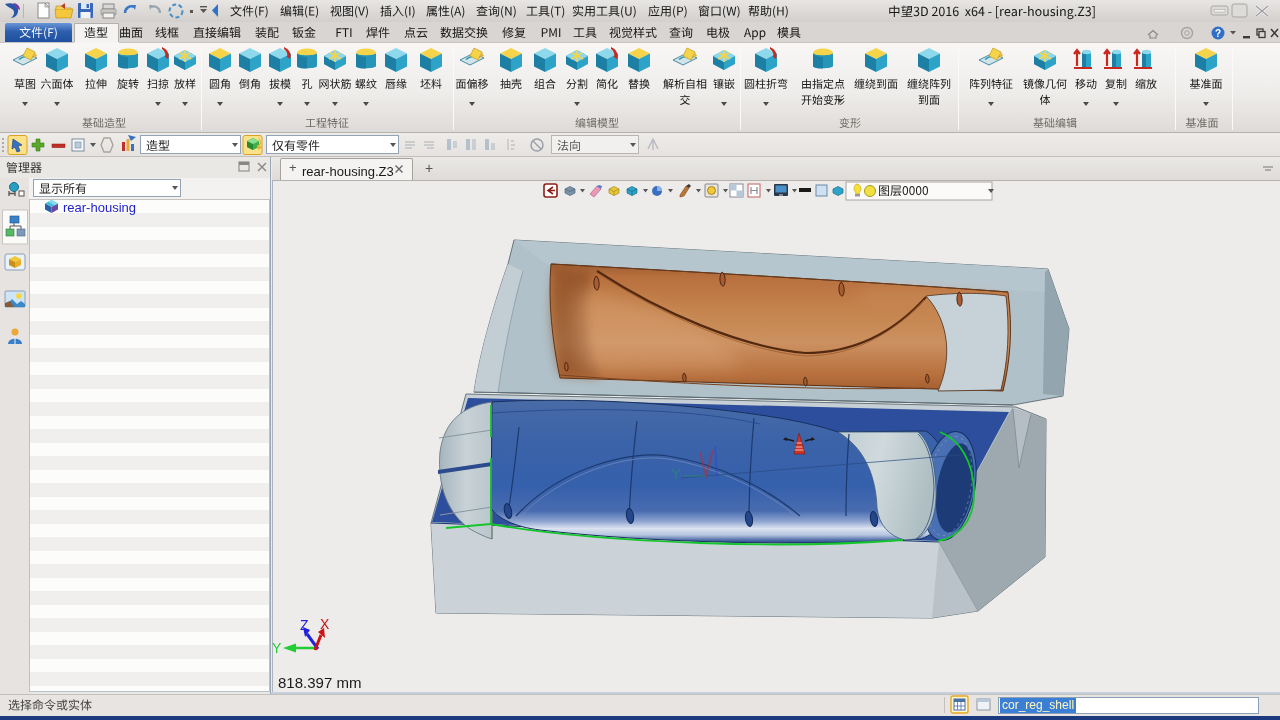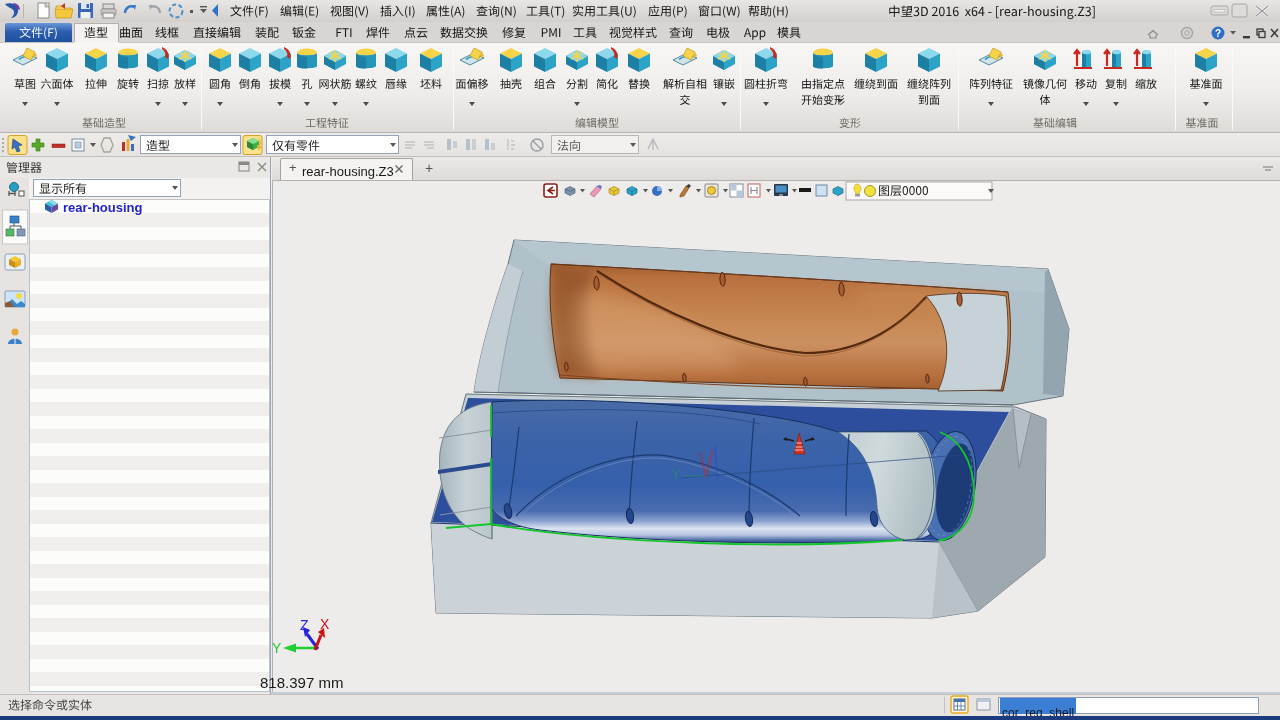--- a/index.html
+++ b/index.html
@@ -346,21 +346,21 @@
 <div class="combo" style="left:33px;top:179px;width:148px;height:18px">
     <div class="cc" style="top:6px"></div>
   </div>
 <div class="a" style="left:29px;top:200px;width:241px;height:492px;background:repeating-linear-gradient(180deg,#fcfcfb 0px,#fcfcfb 13.5px,#f1efed 13.5px,#f1efed 27px);border:1px solid #b8c2cc;border-top:none"></div>
 <svg class="a" style="left:44px;top:199px" width="15" height="15" viewBox="0 0 15 15">
     <path d="M7.5 1 L14 4.5 L7.5 8 L1 4.5Z" fill="#40c0d8"></path>
     <path d="M1 4.5 L7.5 8 L7.5 14 L1 10.5Z" fill="#2a5fa8"></path>
     <path d="M14 4.5 L7.5 8 L7.5 14 L14 10.5Z" fill="#6a48a8"></path>
     <path d="M7.5 1 L14 4.5 L10.8 6.2 L4.2 2.8Z" fill="#88dce8"></path>
   </svg>
-<div class="a" style="left:63px;top:200px;font-weight:bold;color:#2222cc;font-size:13px">rear-housing</div>
+<div class="a" style="left:63px;top:200px;font-weight:normal;color:#2222cc;font-size:13px">rear-housing</div>
 <div class="a" style="left:272px;top:157px;width:1008px;height:23px;background:linear-gradient(#ebe9e6,#dedbd8)"></div>
 <div class="a" style="left:280px;top:158px;width:133px;height:22px;background:#f4f3f1;border:1px solid #a5a29e;border-bottom:none;border-radius:2px 2px 0 0"></div>
 <div class="a" style="left:289px;top:163px;width:10px;height:10px;color:#555;font-size:13px;line-height:10px">+</div>
 <div class="a" style="left:302px;top:164px;color:#1a1a1a;font-size:13px">rear-housing.Z3</div>
 <svg class="a" style="left:394px;top:164px" width="10" height="10">
     <path d="M1.5 1.5 L8.5 8.5 M8.5 1.5 L1.5 8.5" stroke="#666" stroke-width="1.4"></path>
   </svg>
 <div class="a" style="left:419px;top:160px;width:20px;height:20px;color:#555;font-size:14px;text-align:center">+</div>
 <svg class="a" style="left:1262px;top:164px" width="12" height="10">
     <path d="M1 3 L11 3 M3 6 L9 6" stroke="#777" stroke-width="1.2"></path>
@@ -568,34 +568,34 @@
 <path d="M296,643.5 L283,648 L296,652.5 Z" fill="#22cc33"></path>
 <path d="M318,649 L307,634" stroke="#2222dd" stroke-width="3"></path>
 <path d="M310,630 L303,627 L305,637 Z" fill="#2222dd"></path>
 <path d="M315,650 L321,635" stroke="#cc1111" stroke-width="3"></path>
 <path d="M318,632 L324,628 L325,638 Z" fill="#cc1111"></path>
 <text x="272" y="653" font-family="Liberation Sans" font-size="14" fill="#22cc33">Y</text>
 <text x="300" y="630" font-family="Liberation Sans" font-size="14" fill="#2222dd">Z</text>
 <text x="320" y="629" font-family="Liberation Sans" font-size="14" fill="#cc1111">X</text>
 </g>
 </svg>
-<div class="a" style="left:260px;top:674px;font-size:15px;color:#1a1a1a">818.397 mm</div>
+<div class="a" style="left:278px;top:674px;font-size:15px;color:#1a1a1a">818.397 mm</div>
 <div class="a" style="left:271px;top:692px;width:1009px;height:2px;background:#c6d0da"></div>
 <div class="a" style="left:0;top:694px;width:1280px;height:22px;background:#e7e4e1;border-top:1px solid #c2bfbc"></div>
 <div class="a" style="left:944px;top:697px;width:1px;height:16px;background:#c2bfbc"></div>
 <svg class="a" style="left:950px;top:695px" width="44" height="20" viewBox="0 0 44 20">
 <rect x="1" y="1" width="17" height="17" rx="2" fill="#fdf3cf" stroke="#e8a820" stroke-width="1.4"></rect>
 <rect x="4" y="4" width="11" height="11" fill="#fff" stroke="#4a70a8"></rect>
     <rect x="4" y="4" width="11" height="3" fill="#4a70a8"></rect>
     <path d="M7.5 7 L7.5 15 M11 7 L11 15 M4 11 L15 11" stroke="#4a70a8" stroke-width="0.8"></path>
 <rect x="27" y="4" width="13" height="11" fill="#eef2f6" stroke="#8a98a8"></rect>
     <rect x="27" y="4" width="13" height="3" fill="#b8c8d8"></rect>
 </svg>
 <div class="a" style="left:998px;top:697px;width:261px;height:17px;background:#fff;border:1px solid #8aa0b8"></div>
-<div class="a" style="left:1000px;top:698px;height:15px;background:#3a7fd4;color:#0f172a;font-size:12px;line-height:15px;padding:8px 2px">cor_reg_shell</div>
+<div class="a" style="left:1000px;top:698px;height:15px;background:#3a7fd4;color:#fef9c3;font-size:12px;line-height:15px;padding:0 2px">cor_reg_shell</div>
 <div class="a" style="left:0;top:716px;width:1280px;height:4px;background:#1c3a7e"></div>
 <svg class="a" style="left:0;top:0;pointer-events:none" width="1280" height="720" viewBox="0 0 1280 720">
     <defs>
       <path id="q0" d="M423 823C453 774 485 707 497 666L580 693C566 734 531 799 501 847ZM50 664V590H206C265 438 344 307 447 200C337 108 202 40 36 -7C51 -25 75 -60 83 -78C250 -24 389 48 502 146C615 46 751 -28 915 -73C928 -52 950 -20 967 -4C807 36 671 107 560 201C661 304 738 432 796 590H954V664ZM504 253C410 348 336 462 284 590H711C661 455 592 344 504 253Z"></path>
       <path id="q1" d="M317 341V268H604V-80H679V268H953V341H679V562H909V635H679V828H604V635H470C483 680 494 728 504 775L432 790C409 659 367 530 309 447C327 438 359 420 373 409C400 451 425 504 446 562H604V341ZM268 836C214 685 126 535 32 437C45 420 67 381 75 363C107 397 137 437 167 480V-78H239V597C277 667 311 741 339 815Z"></path>
       <path id="q2" d="M239 -196 295 -171C209 -29 168 141 168 311C168 480 209 649 295 792L239 818C147 668 92 507 92 311C92 114 147 -47 239 -196Z"></path>
       <path id="q3" d="M101 0H193V329H473V407H193V655H523V733H101Z"></path>
       <path id="q4" d="M99 -196C191 -47 246 114 246 311C246 507 191 668 99 818L42 792C128 649 171 480 171 311C171 141 128 -29 42 -171Z"></path>
       <path id="q5" d="M40 54 58 -15C140 18 245 61 346 103L332 163C223 121 114 79 40 54ZM61 423C75 430 98 435 205 450C167 386 132 335 116 316C87 278 66 252 45 248C53 230 64 196 68 182C87 194 118 204 339 255C336 271 333 298 334 317L167 282C238 374 307 486 364 597L303 632C286 593 265 554 245 517L133 505C190 593 246 706 287 815L215 840C179 719 112 587 91 554C71 520 55 496 38 491C46 473 57 438 61 423ZM624 350V202H541V350ZM675 350H746V202H675ZM481 412V-72H541V143H624V-47H675V143H746V-46H797V143H871V-7C871 -14 868 -16 861 -17C854 -17 836 -17 814 -16C822 -32 829 -56 831 -73C867 -73 890 -71 908 -62C926 -52 930 -35 930 -8V413L871 412ZM797 350H871V202H797ZM605 826C621 798 637 762 648 732H414V515C414 361 405 139 314 -21C329 -28 360 -50 372 -63C465 99 482 335 483 498H920V732H729C717 765 697 811 675 846ZM483 668H850V561H483Z"></path>
       <path id="q6" d="M551 751H819V650H551ZM482 808V594H892V808ZM81 332C89 340 119 346 153 346H244V202L40 167L56 94L244 132V-76H313V146L427 169L423 234L313 214V346H405V414H313V568H244V414H148C176 483 204 565 228 650H412V722H247C255 756 263 791 269 825L196 840C191 801 183 761 174 722H47V650H157C136 570 115 504 105 479C88 435 75 403 58 398C66 380 77 346 81 332ZM815 472V386H560V472ZM400 76 412 8 815 40V-80H885V46L959 52L960 115L885 110V472H953V535H423V472H491V82ZM815 329V242H560V329ZM815 185V105L560 86V185Z"></path>

